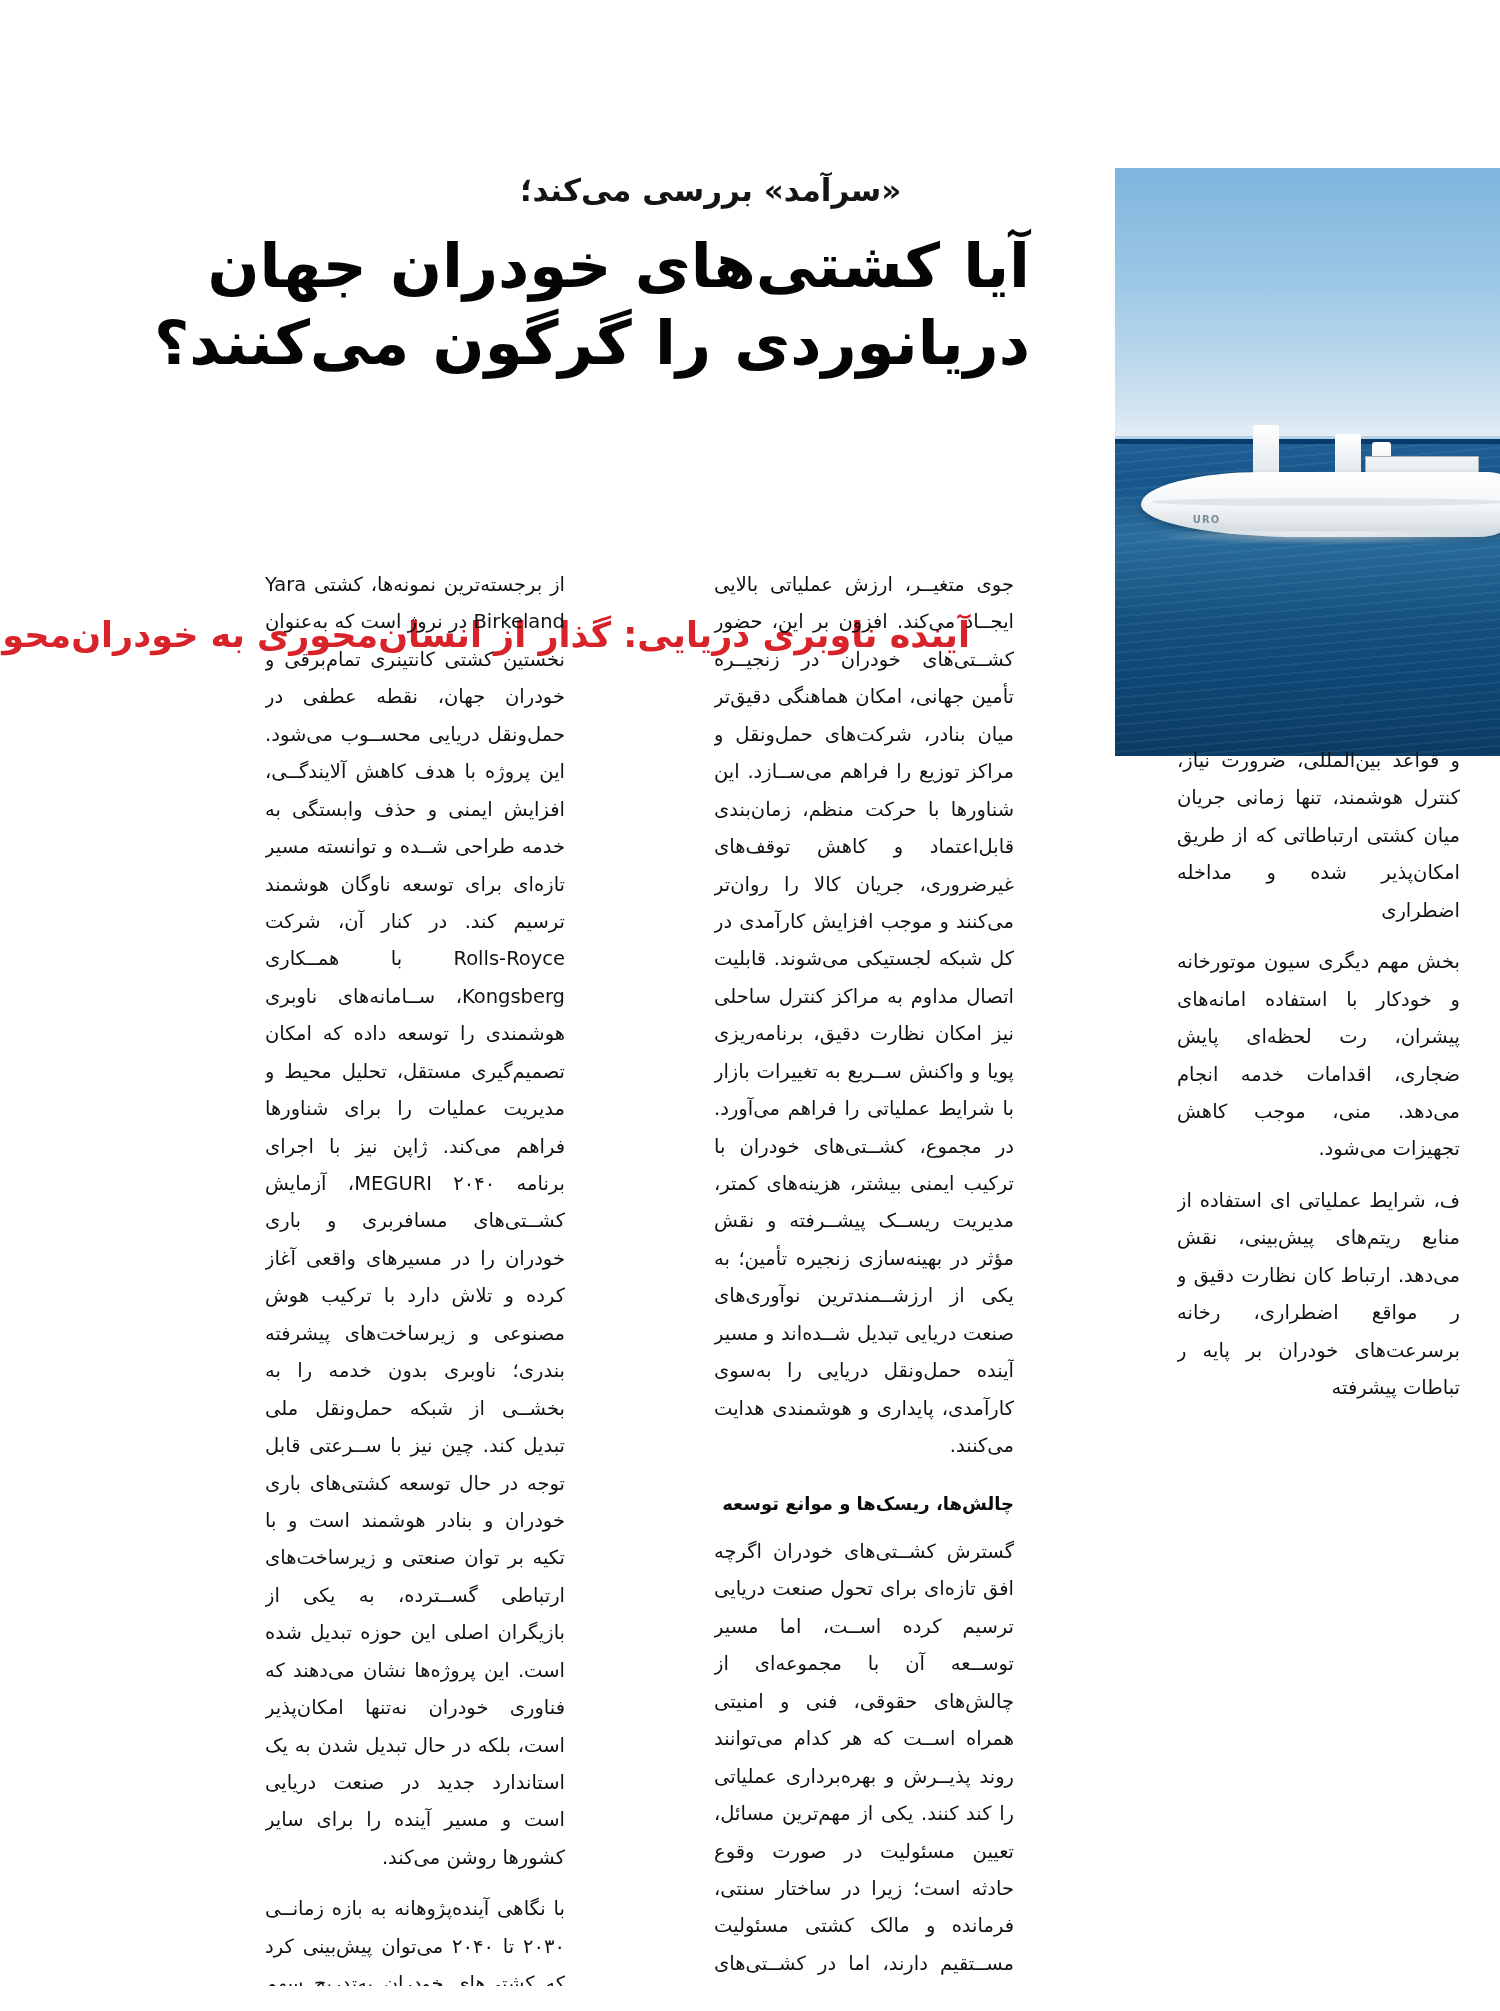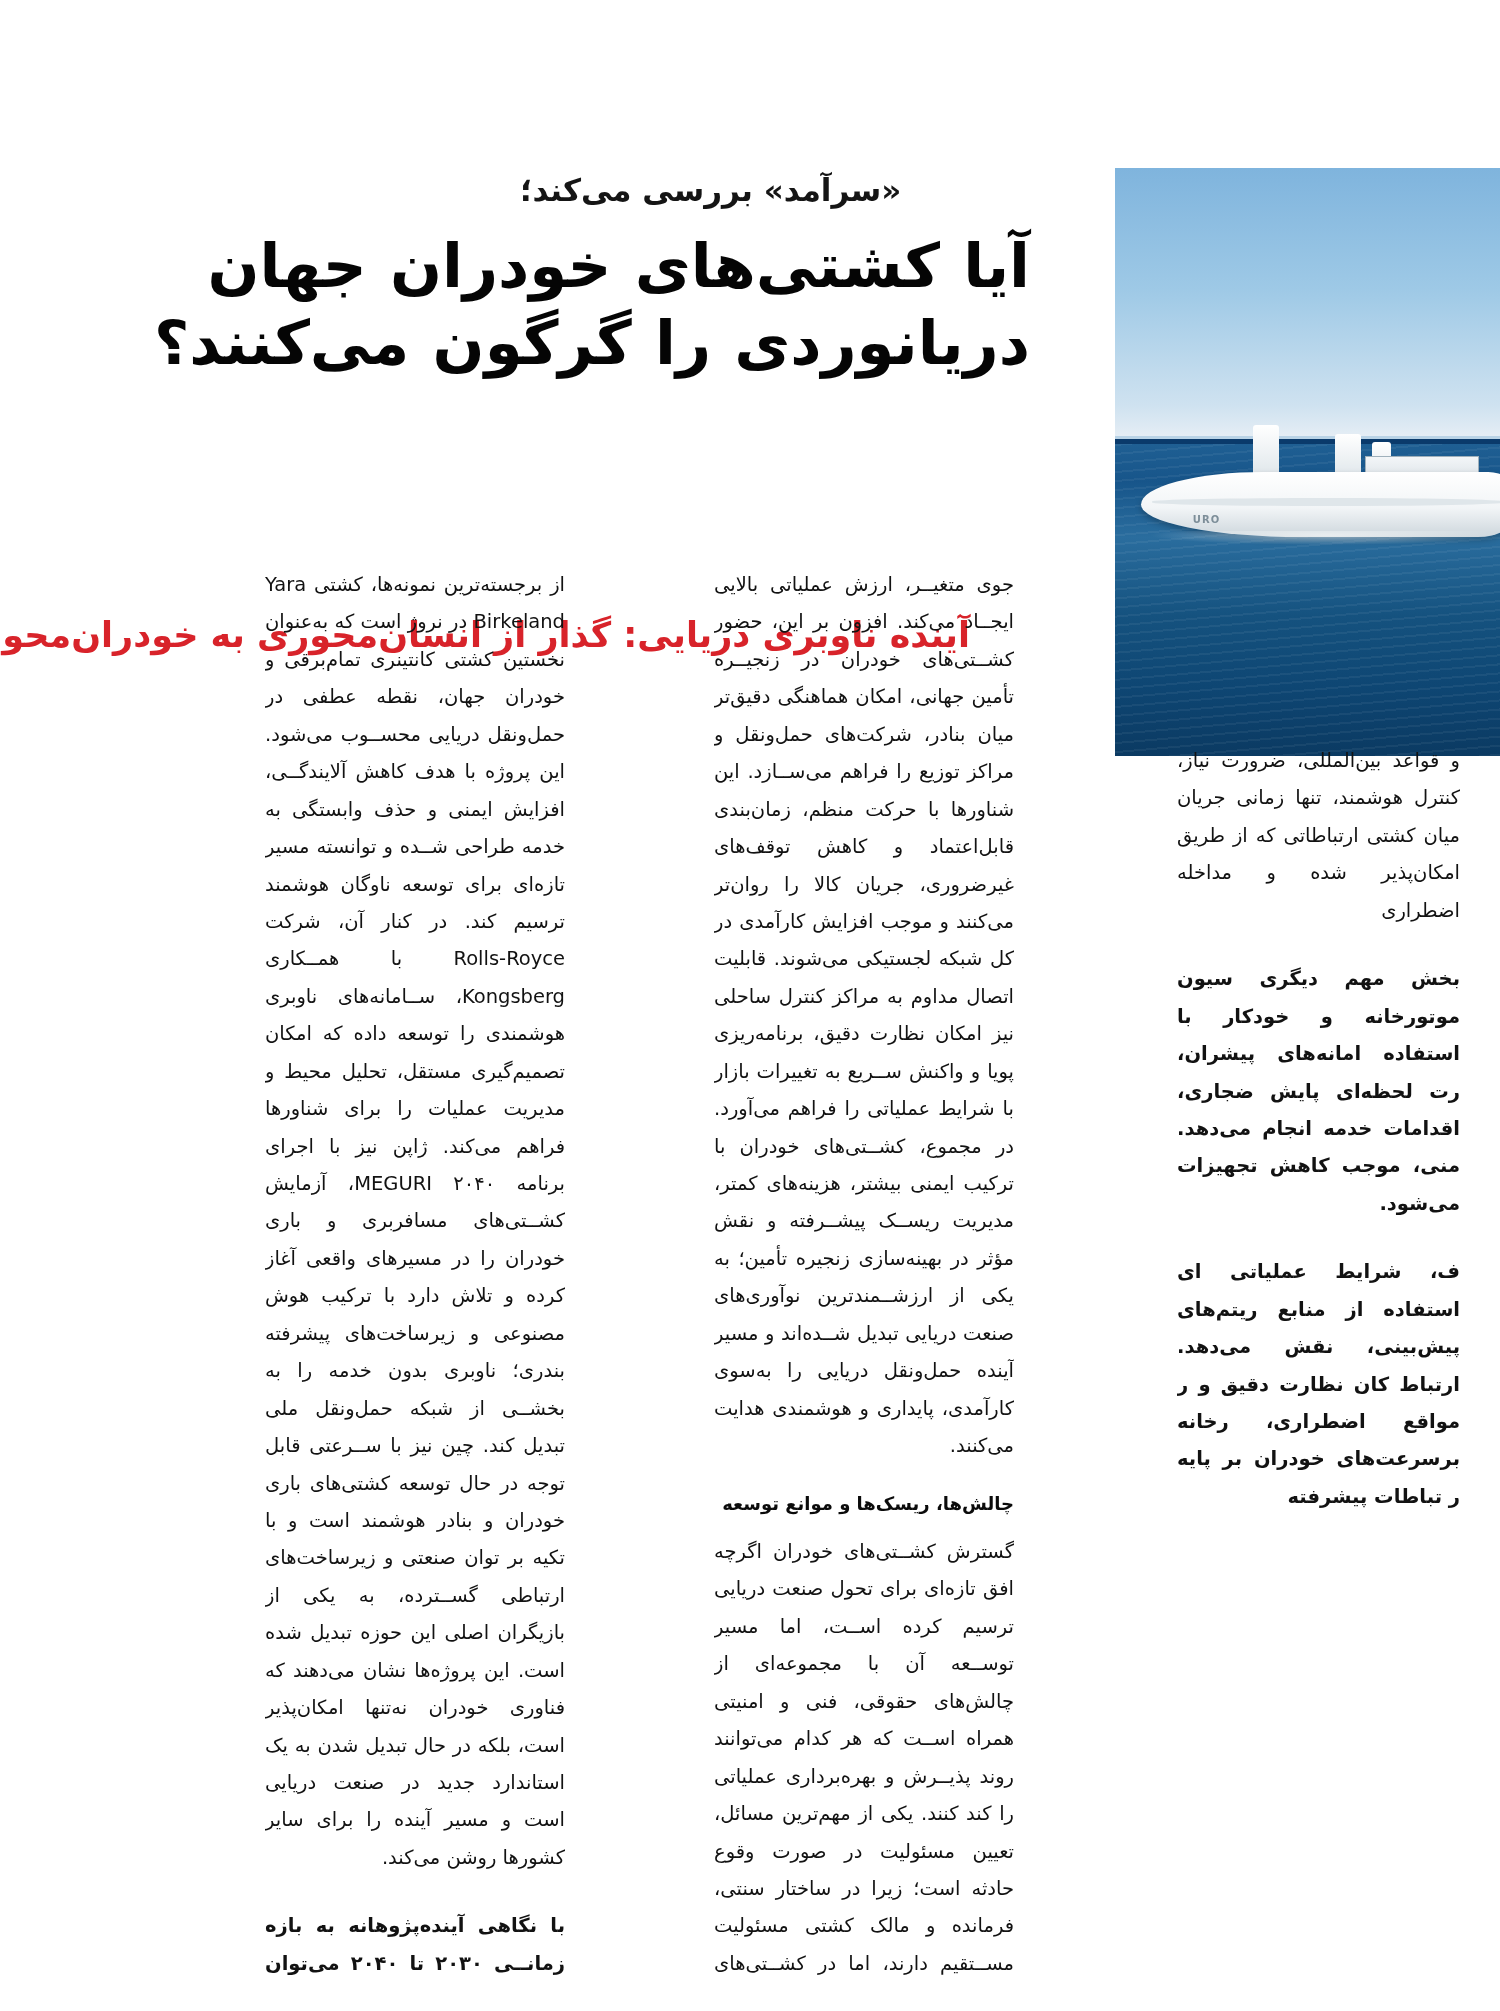--- a/index.html
+++ b/index.html
@@ -105,21 +105,21 @@
     direction:rtl;
   }
   .col{
     position:absolute; top:0; width:280px; height:1420px;
     direction:rtl; text-align:justify; text-align-last:right;
     font-size:19.5px; line-height:1.92; color:#121212;
     overflow:hidden;
     hyphens:none;
   }
   .col p{margin:0 0 0 0;text-indent:0;}
-  .col p + p{margin-top:31px;font-weight:bold;}
+  .col p + p{margin-top:14px;}
   .col .sec-head{
     display:block;text-align:center;font-weight:800;font-size:18px;
     margin:22px 0 12px 0;color:#0b0b0b;
   }
 
   
   #col-right   {right:0px;   width:283px;}
   #col-mid     {right:446px; width:300px;}
   #col-left    {right:895px; width:300px;}
 

